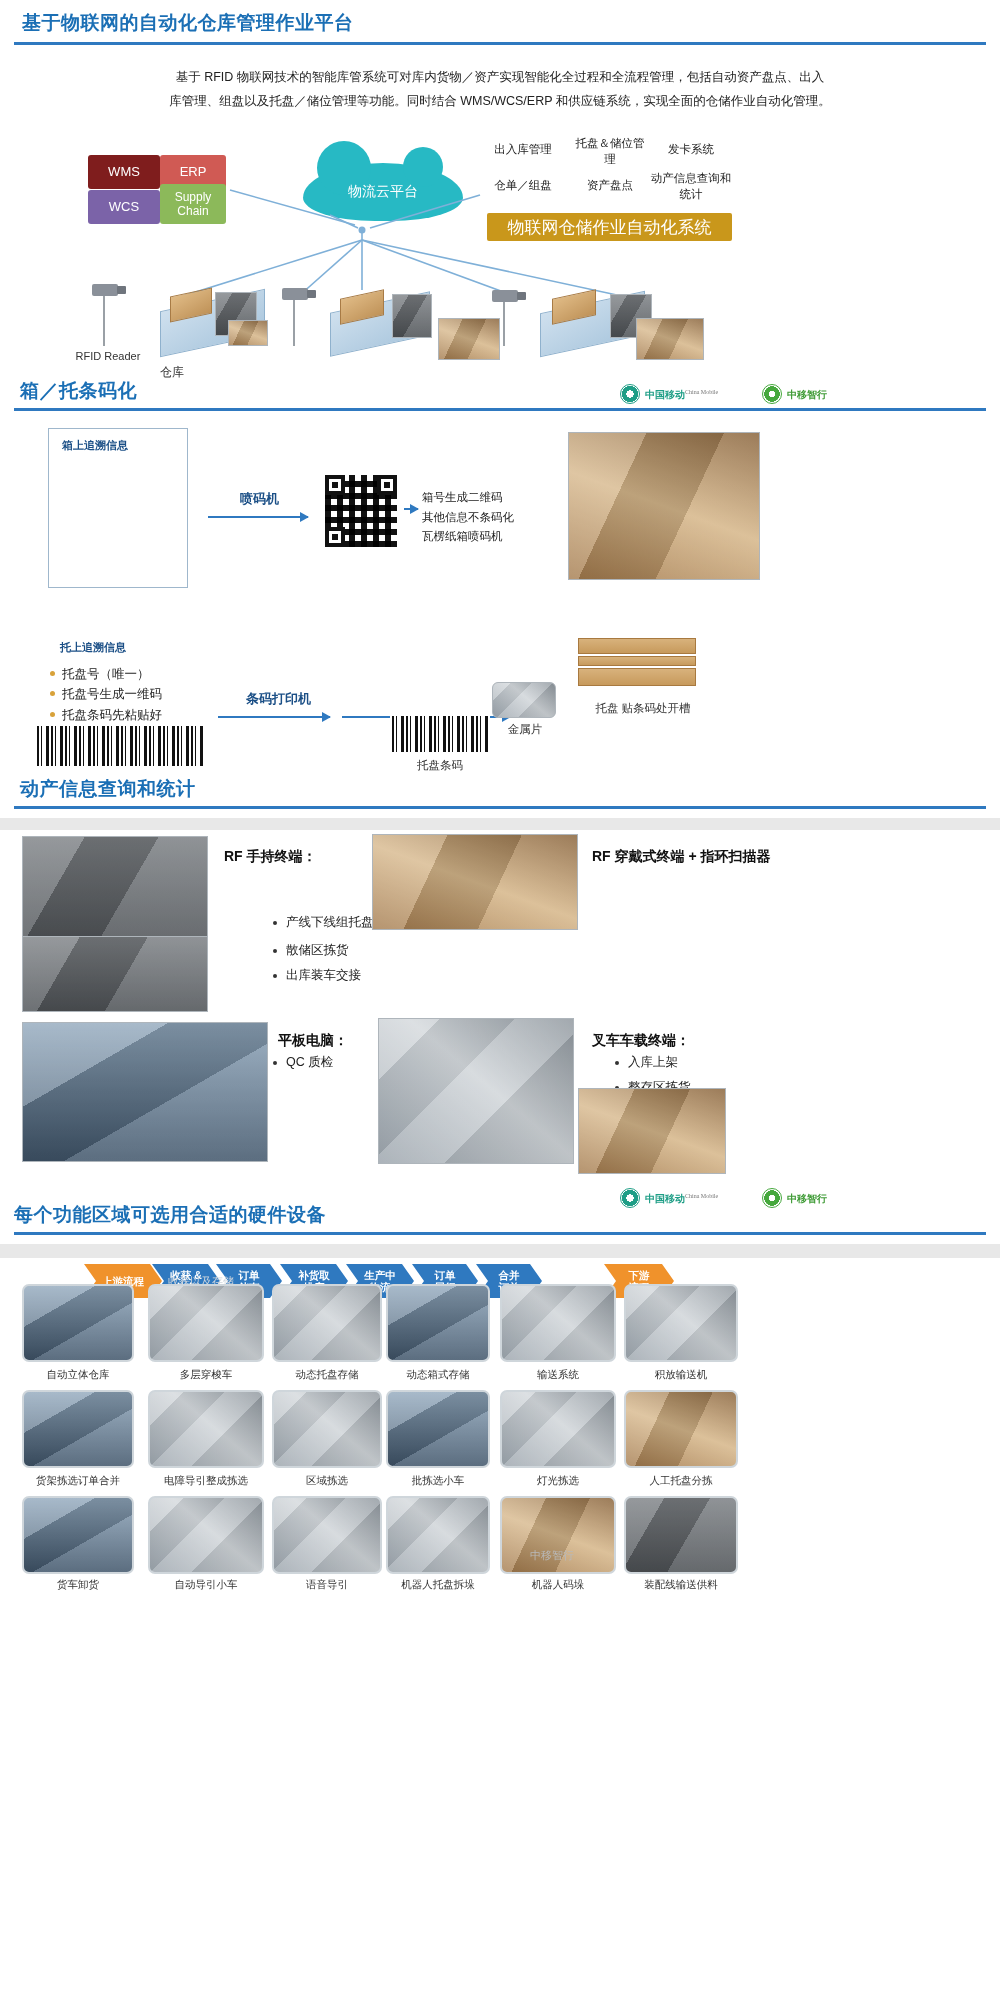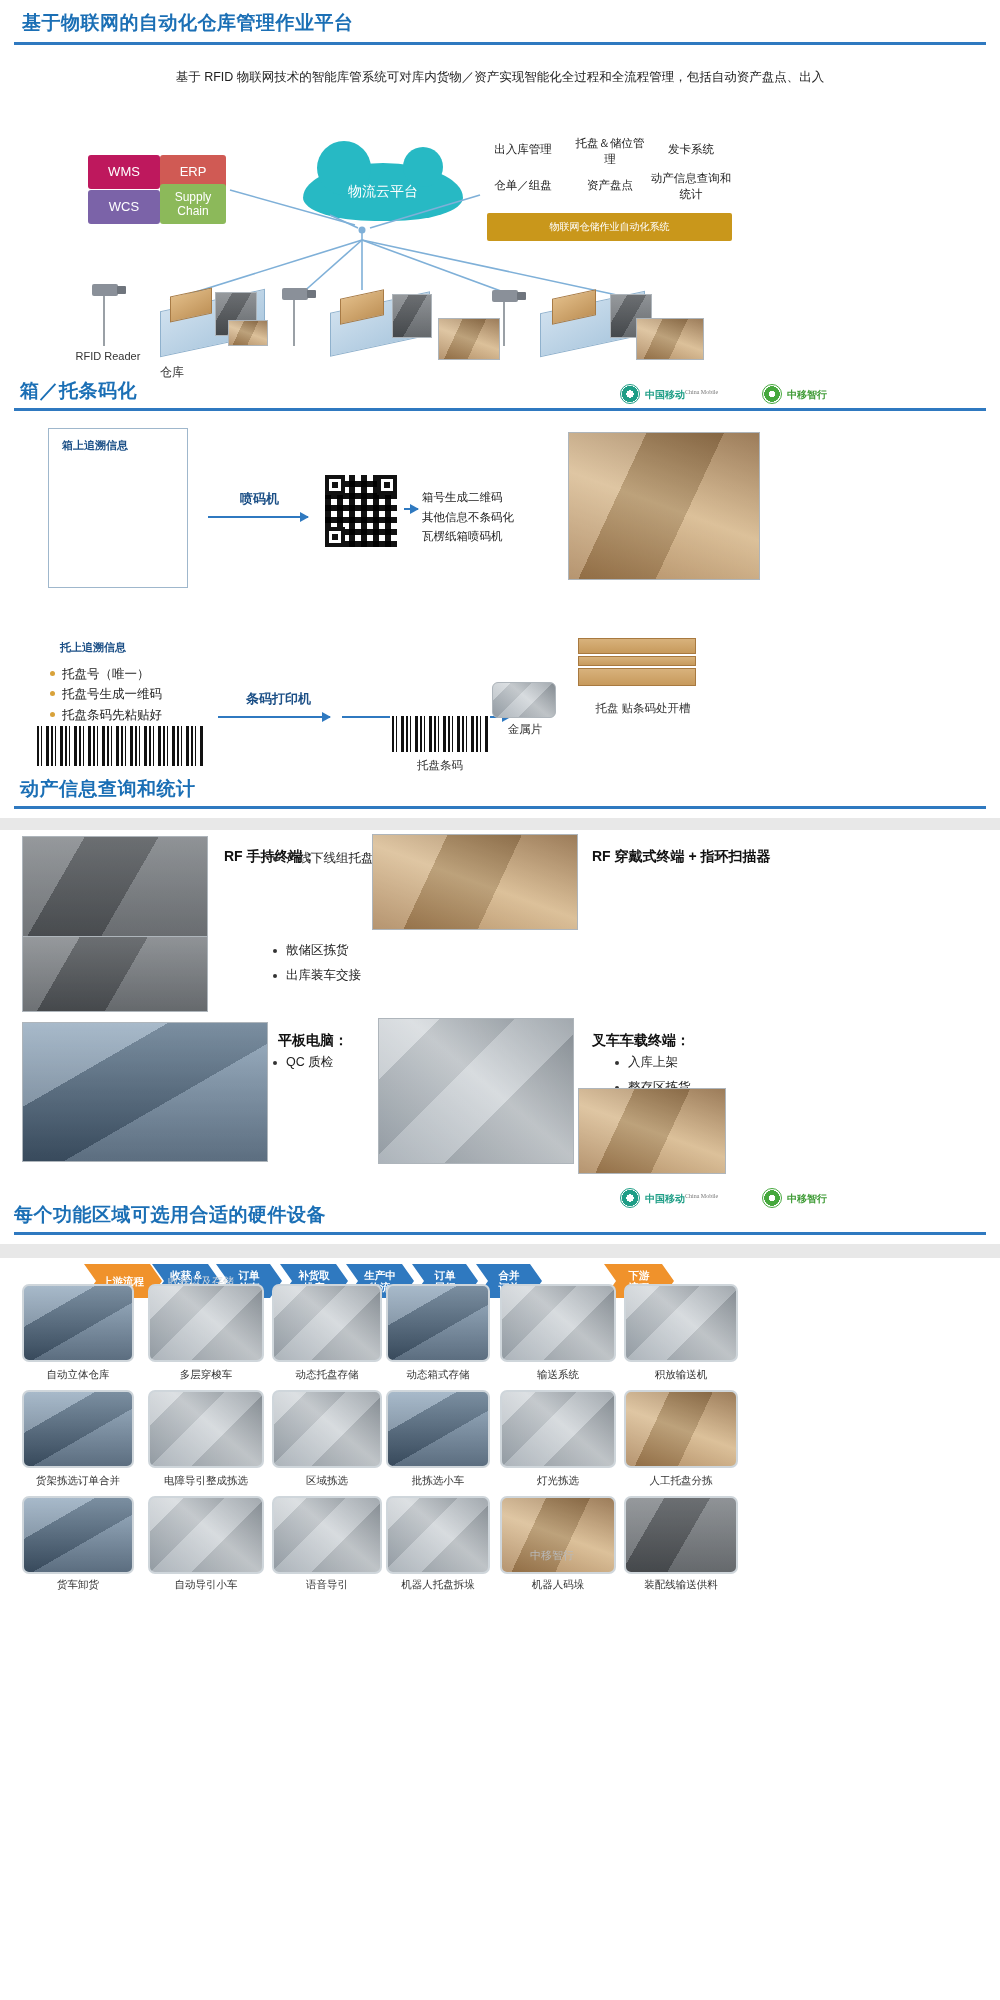--- a/index.html
+++ b/index.html
@@ -43,21 +43,21 @@
 
   .tagbox {
     position:absolute;
     border-radius:3px;
     color:#fff;
     font-size:13px;
     display:flex; align-items:center; justify-content:center;
     text-align:center;
     line-height:1.2;
   }
-  .tag-wms { background:#be185d; }
+  .tag-wms { background:#7f1d1d; }
   .tag-erp { background:#d05a54; }
   .tag-wcs { background:#7b63a8; }
   .tag-sc  { background:#8cb95a; }
 
   .cloud {
     position:absolute;
     width:160px; height:58px;
     background:#27b9c4;
     border-radius:50% 50% 45% 45% / 60% 60% 40% 40%;
     color:#fff;
@@ -74,21 +74,21 @@
     position:absolute;
     font-size:11.5px;
     color:#222;
     text-align:center;
     line-height:1.35;
   }
   .gold-bar {
     position:absolute;
     background:#c9971b;
     color:#fff;
-    font-size:10px;
+    font-size:17px;
     display:flex; align-items:center; justify-content:center;
     border-radius:2px;
   }
 
   
   .photo {
     position:absolute;
     background:#bfc4c9;
     background-image:
       linear-gradient(135deg, rgba(255,255,255,.28) 0 18%, rgba(0,0,0,.05) 18% 40%, rgba(255,255,255,.18) 40% 62%, rgba(0,0,0,.08) 62% 100%),
@@ -265,20 +265,21 @@
 </head>
 <body>
 
 <div class="page">
 
   <div class="sec-title" style="left:22px; top:10px;">基于物联网的自动化仓库管理作业平台</div>
   <div class="sec-rule" style="left:14px; top:42px; width:972px;"></div>
 
   <div class="intro" style="left:95px; top:66px; width:810px;">
     <div>基于 RFID 物联网技术的智能库管系统可对库内货物／资产实现智能化全过程和全流程管理，包括自动资产盘点、出入</div>
+    <div>库管理、组盘以及托盘／储位管理等功能。同时结合 WMS/WCS/ERP 和供应链系统，实现全面的仓储作业自动化管理。</div>
   </div>
 
   <div class="tagbox tag-wms" style="left:88px; top:155px; width:72px; height:34px;">WMS</div>
   <div class="tagbox tag-erp" style="left:160px; top:155px; width:66px; height:34px;">ERP</div>
   <div class="tagbox tag-wcs" style="left:88px; top:190px; width:72px; height:34px;">WCS</div>
   <div class="tagbox tag-sc" style="left:160px; top:184px; width:66px; height:40px; font-size:12px;">Supply Chain</div>
 
   <div class="cloud" style="left:303px; top:163px;">
     <span style="position:relative;z-index:2;">物流云平台</span>
   </div>
@@ -382,21 +383,21 @@
   <div class="pallet" style="left:578px; top:656px; width:118px; height:10px;"></div>
   <div class="pallet" style="left:578px; top:668px; width:118px; height:18px;"></div>
   <div class="cap" style="left:588px; top:700px; width:110px; font-size:11.5px; line-height:1.5;">托盘  贴条码处开槽</div>
 
   <div class="sec-title" style="left:20px; top:776px;">动产信息查询和统计</div>
   <div class="sec-rule" style="left:14px; top:806px; width:972px;"></div>
   <div class="grey-band" style="left:0px; top:818px; width:1000px; height:12px;"></div>
 
   <div class="photo dark" style="left:22px; top:836px; width:186px; height:110px;"></div>
   <div class="devhead" style="left:224px; top:848px;">RF 手持终端：</div>
-  <div class="devlist" style="left:270px; top:846px; width:140px;">
+  <div class="devlist" style="left:270px; top:910px; width:140px;">
     <div>产线下线组托盘</div>
   </div>
 
   <div class="photo warm" style="left:372px; top:834px; width:206px; height:96px;"></div>
   <div class="devhead" style="left:592px; top:848px;">RF 穿戴式终端 + 指环扫描器</div>
 
   <div class="photo dark" style="left:22px; top:936px; width:186px; height:76px;"></div>
   <div class="devlist" style="left:270px; top:938px; width:160px;">
     <div>散储区拣货</div>
     <div>出库装车交接</div>

